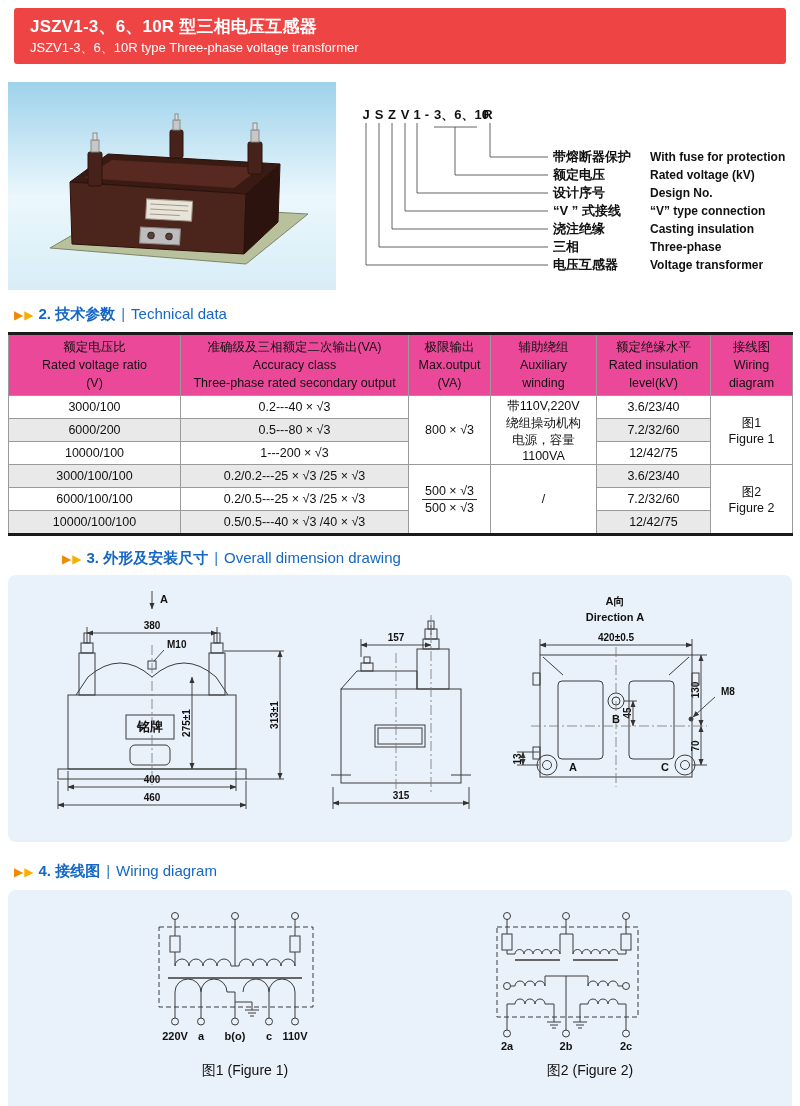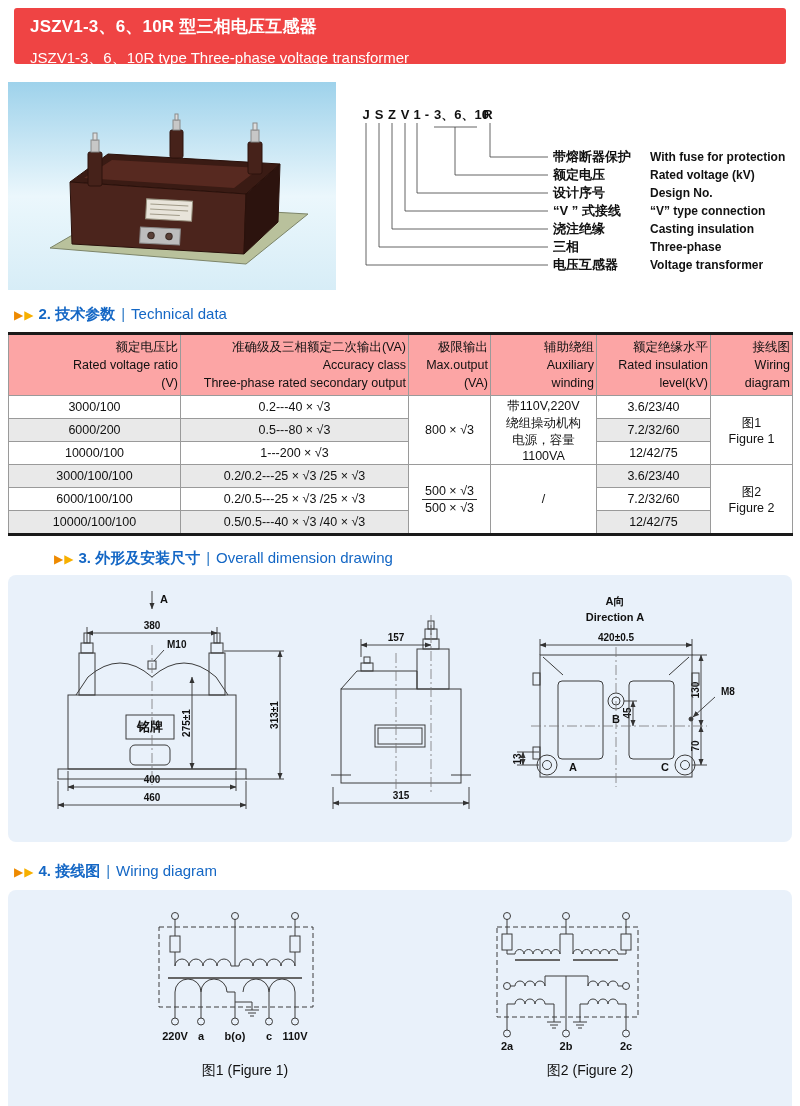--- a/index.html
+++ b/index.html
@@ -2,38 +2,38 @@
 <html><head>
 <meta charset="utf-8">
 <style>
   html,body{margin:0;padding:0;background:#fff;}
   .page{position:relative;width:800px;height:1106px;background:#fff;overflow:hidden;
         font-family:"Liberation Sans","DejaVu Sans",sans-serif;color:#111;}
   
   .titlebar{position:absolute;left:14px;top:8px;width:772px;height:56px;background:#ef4444;
             border-radius:3px;box-sizing:border-box;padding:7px 0 0 16px;color:#fff;}
   .titlebar .t1{font-size:17px;font-weight:bold;letter-spacing:.2px;}
-  .titlebar .t2{font-size:15px;margin-top:11px;}
+  .titlebar .t2{font-size:13px;margin-top:1px;}
   
   .sect{position:absolute;font-size:15px;color:#1467c5;white-space:nowrap;}
   .sect .arr{font-size:12px;margin-right:1px;}
   .sect .a1{color:#ee8a00;}
   .sect .a2{color:#f7b000;margin-right:5px;}
   .sect .zh{font-weight:bold;}
   .sect .sep{margin:0 6px;color:#2f7bc6;}
   
   .photo{position:absolute;left:8px;top:82px;width:328px;height:208px;}
   
   .typedesc{position:absolute;left:350px;top:103px;}
   
   table.tech{position:absolute;left:8px;top:332px;width:784px;border-collapse:collapse;
              border-top:3px solid #1a1a1a;border-bottom:3px solid #1a1a1a;table-layout:fixed;}
   table.tech th,table.tech td{border:1px solid #9a9a9a;text-align:center;vertical-align:middle;
              font-size:12.5px;padding:0 2px;background:#fff;}
-  table.tech thead th{background:#fca5a5;font-weight:normal;height:60px;text-align:right;}
+  table.tech thead th{background:#ec4899;font-weight:normal;height:60px;}
   table.tech td{height:22px;}
   table.tech .stripe{background:#e9e9e9;}
   .hth div{line-height:1.45;}
   .frac{display:inline-block;}
   .frac .ft{border-bottom:1px solid #333;padding:0 3px 1px;}
   .frac .fb{padding-top:1px;}
   
   .panel{position:absolute;left:8px;width:784px;background:#e9f1fa;border-radius:8px;}
   #panel3{top:575px;height:267px;}
   #panel4{top:890px;height:248px;}
@@ -261,21 +261,21 @@
         <td>7.2/32/60</td>
       </tr>
       <tr>
         <td class="stripe">10000/100/100</td>
         <td class="stripe">0.5/0.5---40 × √3 /40 × √3</td>
         <td class="stripe">12/42/75</td>
       </tr>
     </tbody>
   </table>
 
-  <div class="sect" style="left:14px;top:549px;padding-left:40px;">
+  <div class="sect" style="left:22px;top:549px;padding-left:40px;">
     <span class="arr a1">▶</span><span class="arr a2">▶</span><span class="zh">3. 外形及安装尺寸</span><span class="sep">|</span><span class="en">Overall dimension drawing</span>
   </div>
 
   <div class="panel" id="panel3">
 
     <svg viewBox="0 0 270 235" width="270" height="235" style="left:26px;top:12px;">
       <g>
         <line class="dimln" x1="118" y1="4" x2="118" y2="22" marker-end="url(#mA)"></line>
         <text class="lbl" x="126" y="16">A</text>
       </g>

